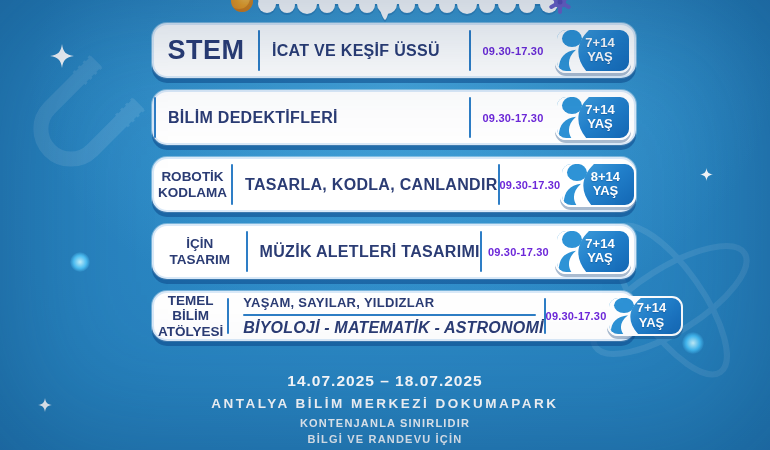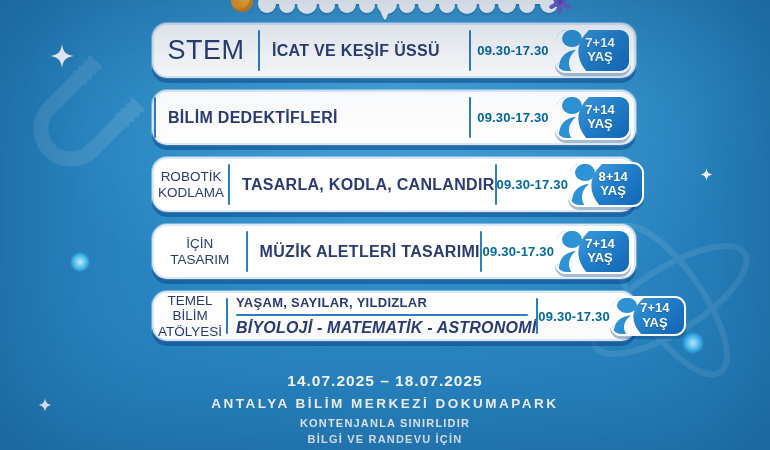--- a/index.html
+++ b/index.html
@@ -35,31 +35,31 @@
 
   
   .cards{position:absolute;left:152px;top:23px;width:484px;z-index:4;}
   .card{
     background:#ffffff;border:2px solid #d9e9f8;border-radius:15px;
     box-shadow:0 5px 0 rgba(13,73,138,.55), 0 0 0 1px rgba(255,255,255,.35);
     height:55px;margin-bottom:12px;display:flex;align-items:stretch;box-sizing:border-box;
   }
   .card.tall{height:50px;}
   .cat{width:104px;display:flex;align-items:center;justify-content:center;text-align:center;
-       color:#2b3c74;font-weight:normal;font-size:13.5px;line-height:1.12;padding:7px 4px;box-sizing:border-box;}
+       color:#2b3c74;font-weight:bold;font-size:13.5px;line-height:1.12;padding:7px 4px;box-sizing:border-box;}
   .cat.big{font-size:27px;letter-spacing:.5px;}
   .vdiv{width:2px;background:#2e7ec6;margin:5px 0;border-radius:2px;flex:none;}
   .desc{flex:1;display:flex;align-items:center;padding-left:12px;color:#2b3c74;
         font-weight:bold;font-size:16px;letter-spacing:.3px;white-space:nowrap;overflow:visible;}
-  .desc-col{flex:1;display:flex;flex-direction:column;justify-content:space-evenly;padding-left:8px;}
+  .desc-col{flex:1;display:flex;flex-direction:column;justify-content:space-evenly;padding-left:14px;}
   .desc-col .d1{color:#2b3c74;font-weight:bold;font-size:13px;letter-spacing:.3px;white-space:nowrap;}
   .desc-col .hdiv{height:2px;background:#2e7ec6;border-radius:2px;margin:1px 8px 1px 0;}
   .desc-col .d2{color:#2b3c74;font-weight:bold;font-size:16px;letter-spacing:.2px;white-space:nowrap;font-style:italic;}
-  .time{width:84px;display:flex;align-items:center;justify-content:center;color:#0369a1;
-        font-weight:bold;font-size:13px;white-space:nowrap;letter-spacing:.2px;}
+  .time{width:84px;display:flex;align-items:center;justify-content:center;color:#6d28d9;
+        font-weight:bold;font-size:11px;white-space:nowrap;letter-spacing:.2px;}
   .badge{
     width:76px;margin:3px 3px 3px 0;position:relative;border:2px solid #ffffff;border-radius:11px;
     background:linear-gradient(140deg,#4aa8e0 0%,#2280cb 55%,#1468b5 100%);
     box-shadow:0 3px 0 rgba(10,60,120,.35);box-sizing:border-box;overflow:hidden;flex:none;
   }
   .badge svg{position:absolute;left:-1px;top:-1px;height:calc(100% + 2px);}
   .age-text{position:absolute;right:8px;top:50%;transform:translateY(-50%);width:42px;
             text-align:center;color:#fff;font-weight:bold;font-size:13px;line-height:1.15;
             text-shadow:0 1px 1px rgba(10,60,120,.4);}
 

